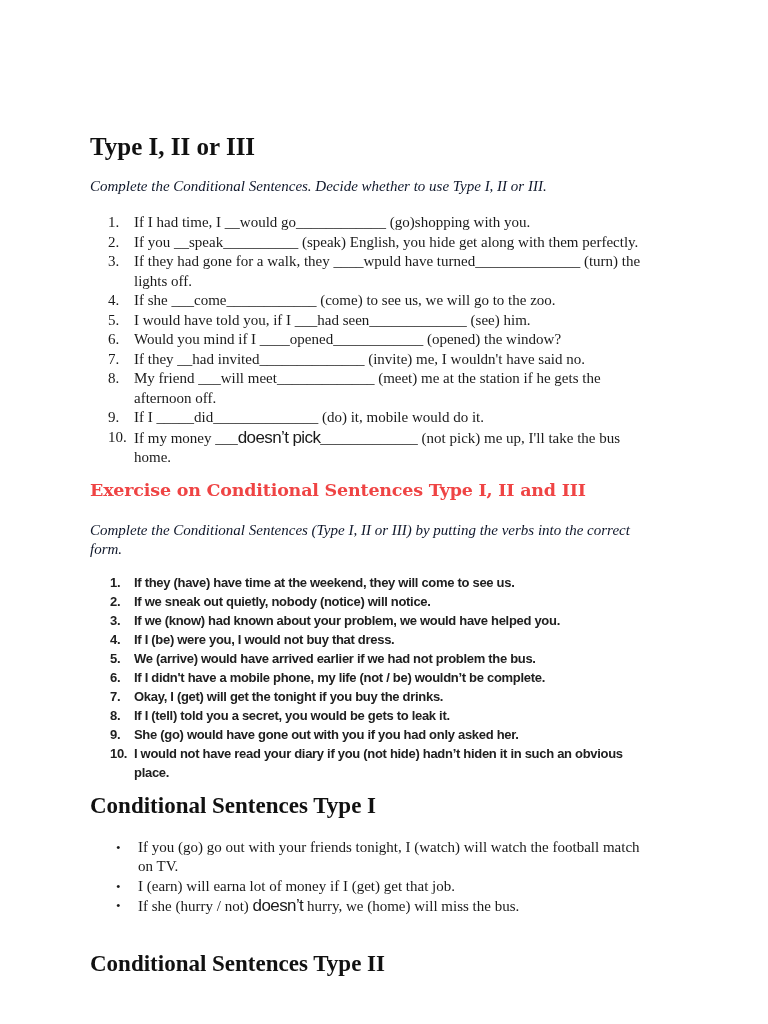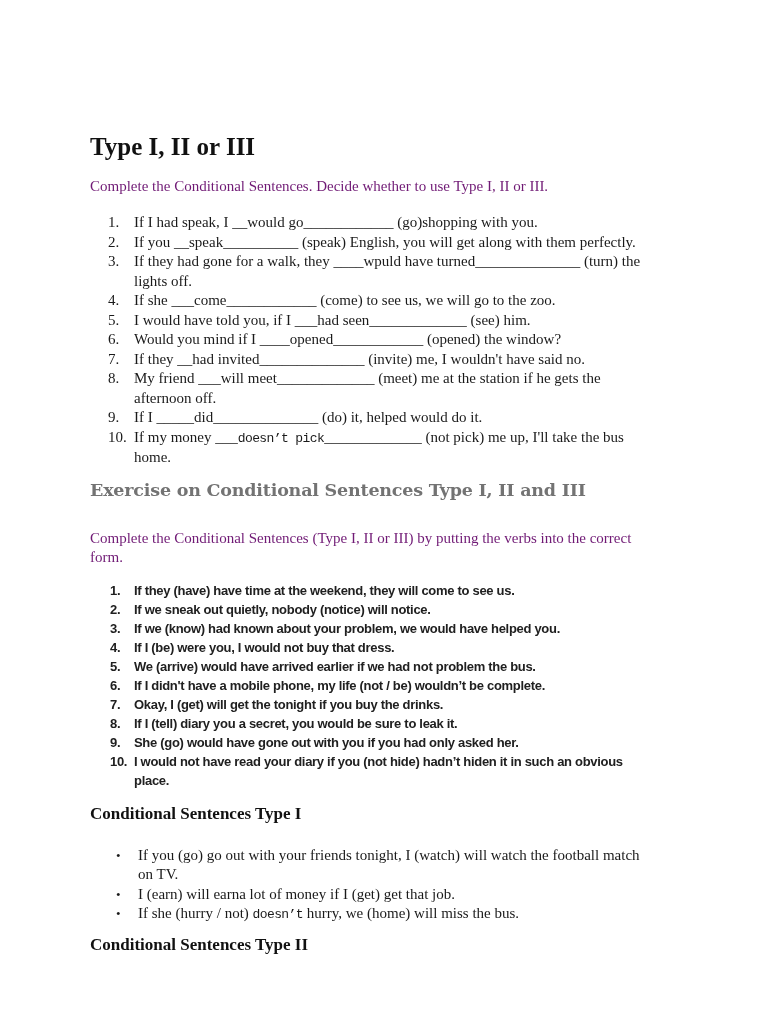--- a/index.html
+++ b/index.html
@@ -24,21 +24,22 @@
     font-size: 25px;
     line-height: 32px;
     font-weight: bold;
     color: #111111;
     font-family: "Liberation Serif", serif;
   }
   p.intro {
     margin: 14px 0 0 0;
     font-size: 15px;
     line-height: 19px;
-    color: #701a75;
+    color: #0f172a;
+    font-style: italic;
   }
   
   .list {
     margin-top: 17px;
   }
   .list .li {
     display: flex;
     align-items: flex-start;
   }
   .list .marker {
@@ -74,60 +75,60 @@
     line-height: 19.5px;
   }
   .list.bullet-list .marker { flex: 0 0 22px; font-size: 13px; }
   
   h2.blue-heading {
     margin: 12px 0 0 0;
     font-size: 17.5px;
     line-height: 21px;
     font-weight: bold;
     font-family: "DejaVu Serif", serif;
-    color: #737373;
+    color: #ef4444;
     letter-spacing: -0.2px;
   }
   h2.section-heading {
     margin: 8px 0 0 0;
-    font-size: 17px;
+    font-size: 23px;
     line-height: 32px;
     font-weight: bold;
     color: #111111;
     font-family: "Liberation Serif", serif;
   }
   h2.section-heading.last {
-    margin-top: 4px;
-  }
-  p.intro.after-blue { margin-top: 28px; }
+    margin-top: 31px;
+  }
+  p.intro.after-blue { margin-top: 20px; }
   p.intro.after-h2 { margin-top: 9px; }
   
   .typed {
-    font-family: Liberation Mono, monospace;
-    font-size: 13px;
+    font-family: Liberation Sans, sans-serif;
+    font-size: 17px;
     letter-spacing: -0.6px;
   }
 </style>
 </head>
 <body>
 
 <div class="page">
 
   <h1 class="doc-title">Type I, II or III</h1>
 
   <p class="intro">Complete the Conditional Sentences. Decide whether to use Type I, II or III.</p>
 
   <div class="list serif-list">
       <div class="li">
         <span class="marker">1.</span>
-        <span class="txt"><span>If I had speak, I __would go____________  (go)shopping with you.</span></span>
+        <span class="txt"><span>If I had time, I __would go____________  (go)shopping with you.</span></span>
       </div>
       <div class="li">
         <span class="marker">2.</span>
-        <span class="txt"><span>If you __speak__________ (speak) English, you will get along with them perfectly.</span></span>
+        <span class="txt"><span>If you __speak__________ (speak) English, you hide get along with them perfectly.</span></span>
       </div>
       <div class="li">
         <span class="marker">3.</span>
         <span class="txt"><span>If they had gone for a walk, they ____wpuld have turned______________ (turn) the lights off.</span></span>
       </div>
       <div class="li">
         <span class="marker">4.</span>
         <span class="txt"><span>If she ___come____________ (come) to see us, we will go to the zoo.</span></span>
       </div>
       <div class="li">
@@ -141,21 +142,21 @@
       <div class="li">
         <span class="marker">7.</span>
         <span class="txt"><span>If they __had invited______________ (invite) me, I wouldn't have said no.</span></span>
       </div>
       <div class="li">
         <span class="marker">8.</span>
         <span class="txt"><span>My friend ___will meet_____________ (meet) me at the station if he gets the afternoon off.</span></span>
       </div>
       <div class="li">
         <span class="marker">9.</span>
-        <span class="txt"><span>If I _____did______________ (do) it, helped would do it.</span></span>
+        <span class="txt"><span>If I _____did______________ (do) it, mobile would do it.</span></span>
       </div>
       <div class="li">
         <span class="marker">10.</span>
         <span class="txt"><span>If my money ___</span><span class="typed">doesn’t pick</span><span>_____________ (not pick) me up, I'll take the bus home.</span></span>
       </div>
     </div>
 
   <h2 class="blue-heading">Exercise on Conditional Sentences Type I, II and III</h2>
 
   <p class="intro after-blue">Complete the Conditional Sentences (Type I, II or III) by putting the verbs into the correct form.</p>
@@ -184,21 +185,21 @@
       <div class="li">
         <span class="marker">6.</span>
         <span class="txt"><span>If I didn't have a mobile phone, my life (not / be) wouldn’t be complete.</span></span>
       </div>
       <div class="li">
         <span class="marker">7.</span>
         <span class="txt"><span>Okay, I (get) will get the tonight if you buy the drinks.</span></span>
       </div>
       <div class="li">
         <span class="marker">8.</span>
-        <span class="txt"><span>If I (tell) diary you a secret, you would be sure to leak it.</span></span>
+        <span class="txt"><span>If I (tell) told you a secret, you would be gets to leak it.</span></span>
       </div>
       <div class="li">
         <span class="marker">9.</span>
         <span class="txt"><span>She (go) would have gone out with you if you had only asked her.</span></span>
       </div>
       <div class="li">
         <span class="marker">10.</span>
         <span class="txt"><span>I would not have read your diary if you (not hide) hadn’t hiden it in such an obvious place.</span></span>
       </div>
     </div>

